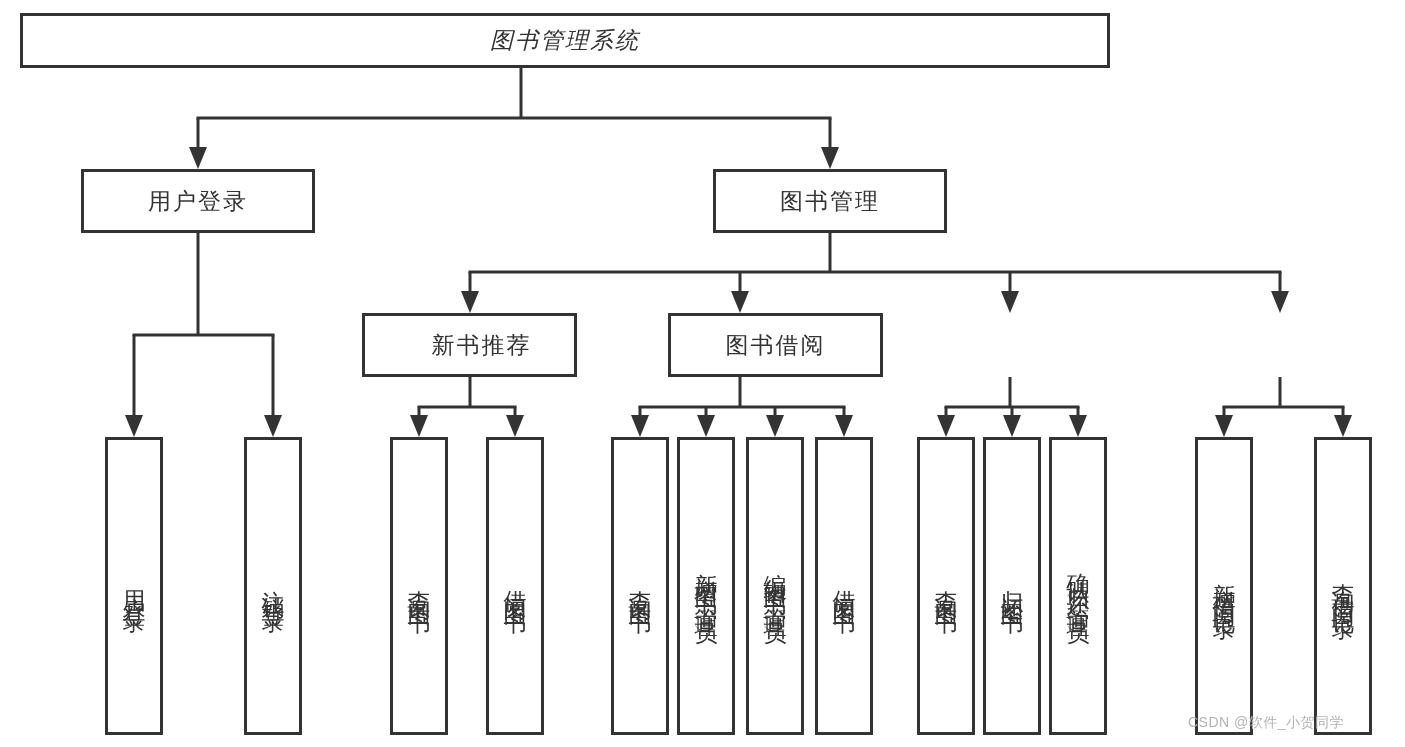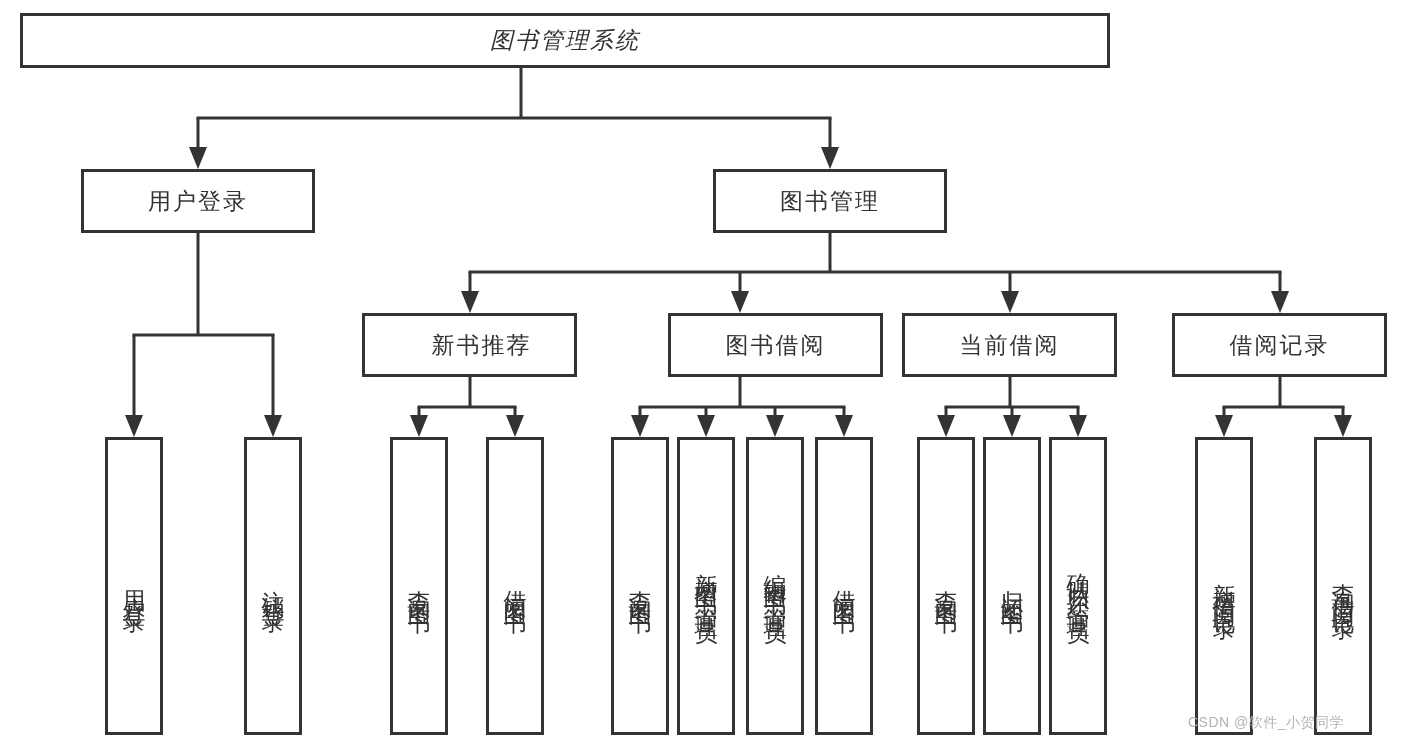--- a/index.html
+++ b/index.html
@@ -137,26 +137,20 @@
   <div class="box l2" style="left:713px;">
     <span class="hlabel">图书管理</span>
   </div>
 
   <div class="box l3" style="left:362px;padding-left:24px;">
     <span class="hlabel">新书推荐</span>
   </div>
   <div class="box l3" style="left:668px;">
     <span class="hlabel">图书借阅</span>
   </div>
-  <div class="box l3" style="left:902px;">
-    <span class="hlabel">当前借阅</span>
-  </div>
-  <div class="box l3" style="left:1172px;">
-    <span class="hlabel">借阅记录</span>
-  </div>
 
   <div class="box leaf" style="left:105px;">
     <span class="vlabel">用户登录</span>
   </div>
   <div class="box leaf" style="left:244px;">
     <span class="vlabel">注销登录</span>
   </div>
 
   <div class="box leaf" style="left:390px;">
     <span class="vlabel">查询图书</span>

